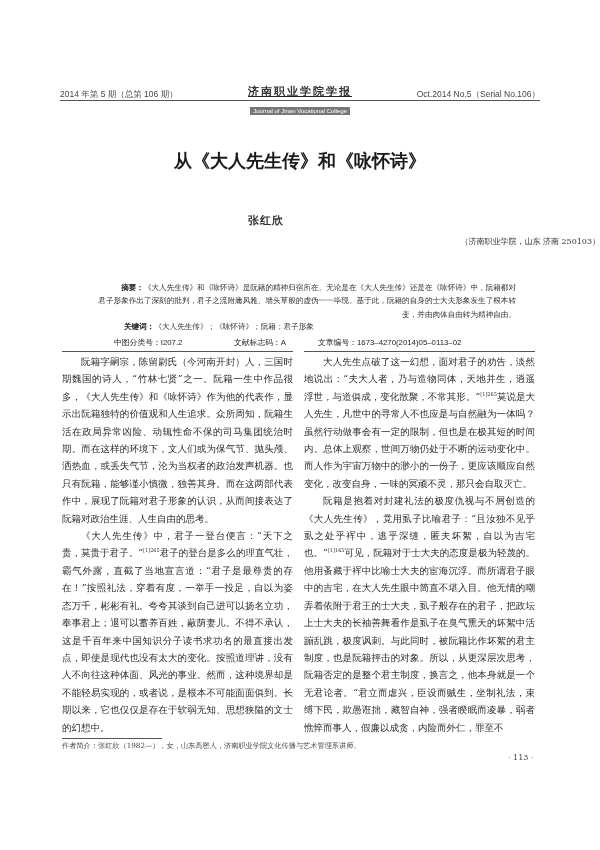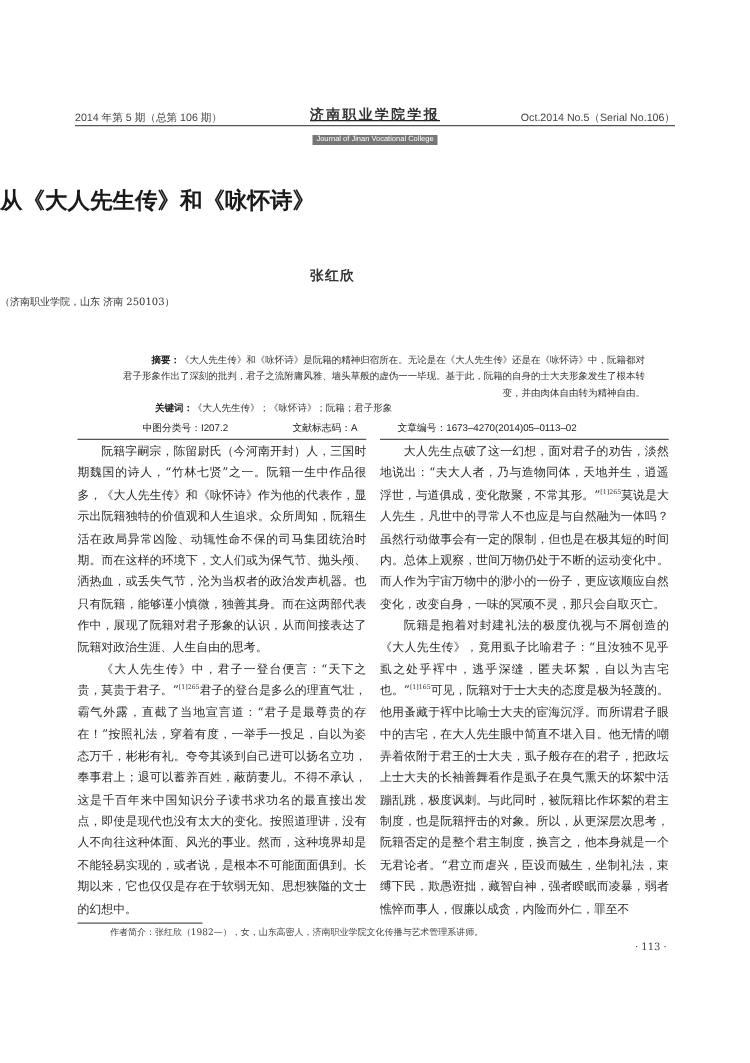--- a/index.html
+++ b/index.html
@@ -5,37 +5,37 @@
   html, body { margin: 0; padding: 0; background: #ffffff; }
   body { width: 600px; height: 850px; position: relative; overflow: hidden;
          font-family: "DejaVu Serif", "Liberation Serif", serif; color: #222; }
   .header { position: absolute; left: 60px; top: 86px; width: 480px; height: 22px; }
   .hdr-left { position: absolute; left: 0; top: 3px; font-family: "Liberation Sans", sans-serif; font-size: 8.5px; color: #444; }
   .hdr-right { position: absolute; right: 0; top: 3px; font-family: "Liberation Sans", sans-serif; font-size: 8.5px; color: #444; }
   .hdr-center { position: absolute; left: 50%; transform: translateX(-50%); top: 0; text-align: center; text-decoration: underline; }
   .hdr-journal-cn { font-size: 11px; font-weight: bold; letter-spacing: 2px; color: #333; line-height: 12px; }
   .hdr-journal-en { background: #777; color: #fff; font-family: "Liberation Sans", sans-serif; font-size: 6px; padding: 0 3px; line-height: 8px; display: inline-block; }
   .hdr-rule { position: absolute; left: 0; right: 0; top: 14px; border-top: 0.8px solid #555; }
-  .title { position: absolute; left: 0; width: 600px; top: 148px; font-weight: bold; font-size: 18px; line-height: 25px; color: #1a1a1a; }
+  .title { position: absolute; left: 0; width: 600px; top: 148px; text-align: center; font-weight: bold; font-size: 18px; line-height: 25px; color: #1a1a1a; }
   .author { position: absolute; left: 0; width: 532px; top: 213px; text-align: center; font-size: 11px; letter-spacing: 1px; color: #333; font-weight: bold; }
-  .affil { position: absolute; left: 0; width: 600px; top: 236px; text-align: left; font-size: 8px; color: #333; }
+  .affil { position: absolute; left: 0; width: 600px; top: 236px; text-align: right; font-size: 8px; color: #333; }
   .abstract { position: absolute; left: 96px; width: 420px; top: 281px; font-size: 7.6px; line-height: 13.3px; color: #333; }
   .abstract .lbl, .keywords .lbl { font-family: "Liberation Sans", sans-serif; font-weight: bold; color: #222; }
   .abstract .first { text-indent: 18px; text-align: right; }
   .keywords { position: absolute; left: 124px; top: 322px; font-size: 7.6px; color: #333; }
   .classline { position: absolute; left: 114px; top: 337px; width: 420px; font-family: "Liberation Sans", sans-serif; font-size: 7.8px; color: #222; }
   .classline span { position: absolute; white-space: nowrap; }
   .col { position: absolute; top: 351px; width: 231px; font-size: 9.5px; line-height: 17.4px; color: #2a2a2a; text-align: justify; }
   .col-left { left: 62px; border-top: 0.8px solid #555; padding-top: 1px; }
   .col-right { left: 304px; border-top: 0.8px solid #555; padding-top: 1px; }
   .col p { margin: 0; text-indent: 19px; }
   .col .section { font-family: "Liberation Sans", sans-serif; font-weight: bold; font-size: 9.3px; text-indent: 19px; }
   sup { font-size: 5px; vertical-align: super; line-height: 0; }
   .footnote-rule { position: absolute; left: 62px; top: 738px; width: 100px; border-top: 0.8px solid #555; }
-  .footnote { position: absolute; left: 62px; top: 741px; font-size: 7.2px; color: #444; margin-left: 26px; }
+  .footnote { position: absolute; left: 62px; top: 741px; font-size: 7.2px; color: #444; }
   .pagenum { position: absolute; left: 508px; top: 753px; font-size: 8px; color: #444; }
 </style>
 </head>
 <body>
 
 <div class="header">
   <span class="hdr-left">2014 年第 5 期（总第 106 期）</span>
   <div class="hdr-center">
     <div class="hdr-journal-cn">济南职业学院学报</div>
     <div class="hdr-journal-en">Journal of Jinan Vocational College</div>

